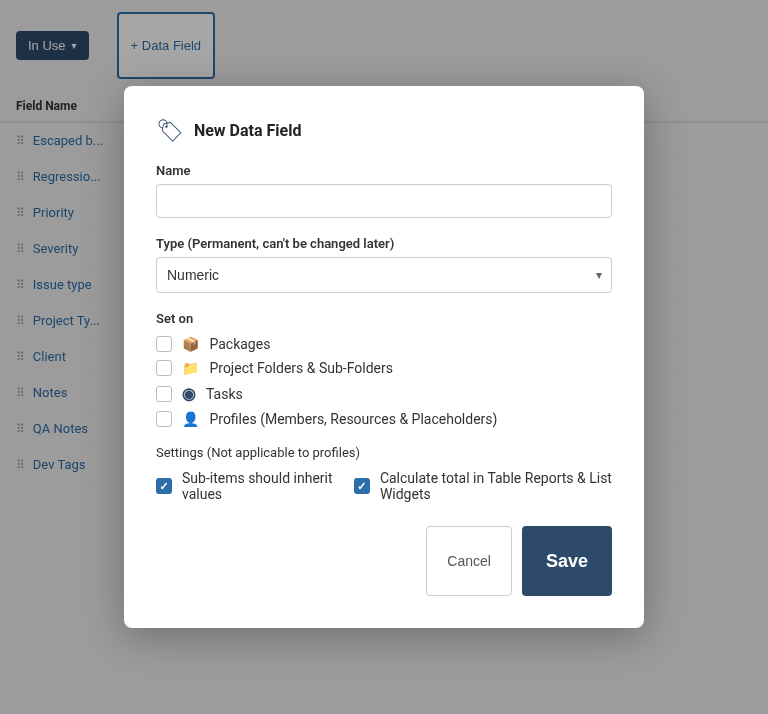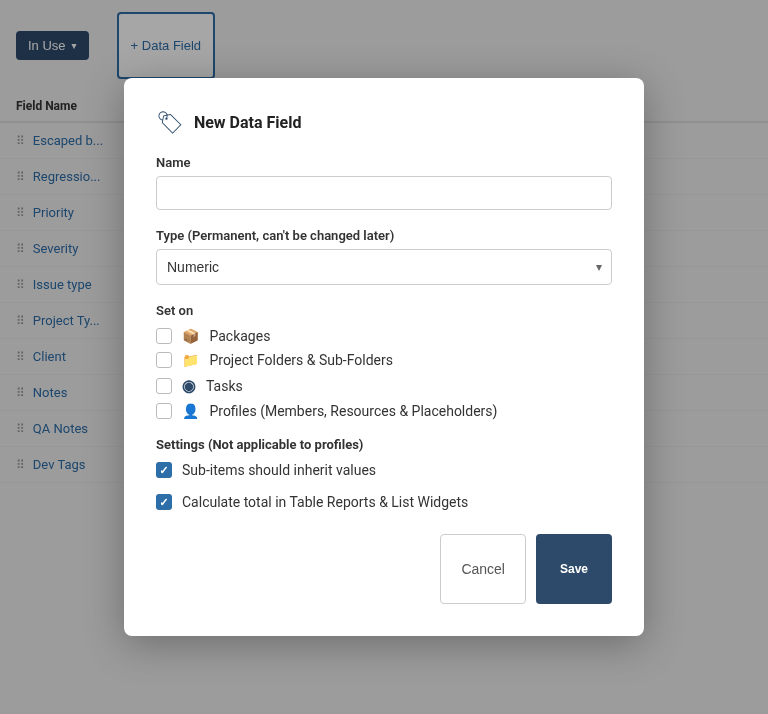--- a/index.html
+++ b/index.html
@@ -223,29 +223,29 @@
       color: #2d4a6a;
     }
 
     .item-text {
       font-size: 14px;
       color: #333;
     }
 
     .settings-label {
       font-size: 13px;
-      font-weight: 700;
+      font-weight: 400;
       color: #333;
       margin-bottom: 10px;
       display: block;
     }
 
     .settings-items {
       display: flex;
-      flex-direction: column;
+      flex-direction: row;
       gap: 16px;
       margin-bottom: 24px;
     }
 
     .settings-item {
       display: flex;
       align-items: center;
       gap: 10px;
     }
 
@@ -283,21 +283,21 @@
       font-size: 14px;
       cursor: pointer;
     }
 
     .btn-save {
       background: #2d4a6a;
       color: #fff;
       border: none;
       border-radius: 4px;
       padding: 8px 24px;
-      font-size: 12px;
+      font-size: 18px;
       font-weight: 600;
       cursor: pointer;
     }
   </style>
 </head>
 <body>
 
 <div class="page-bg">
 
   <div class="toolbar">

